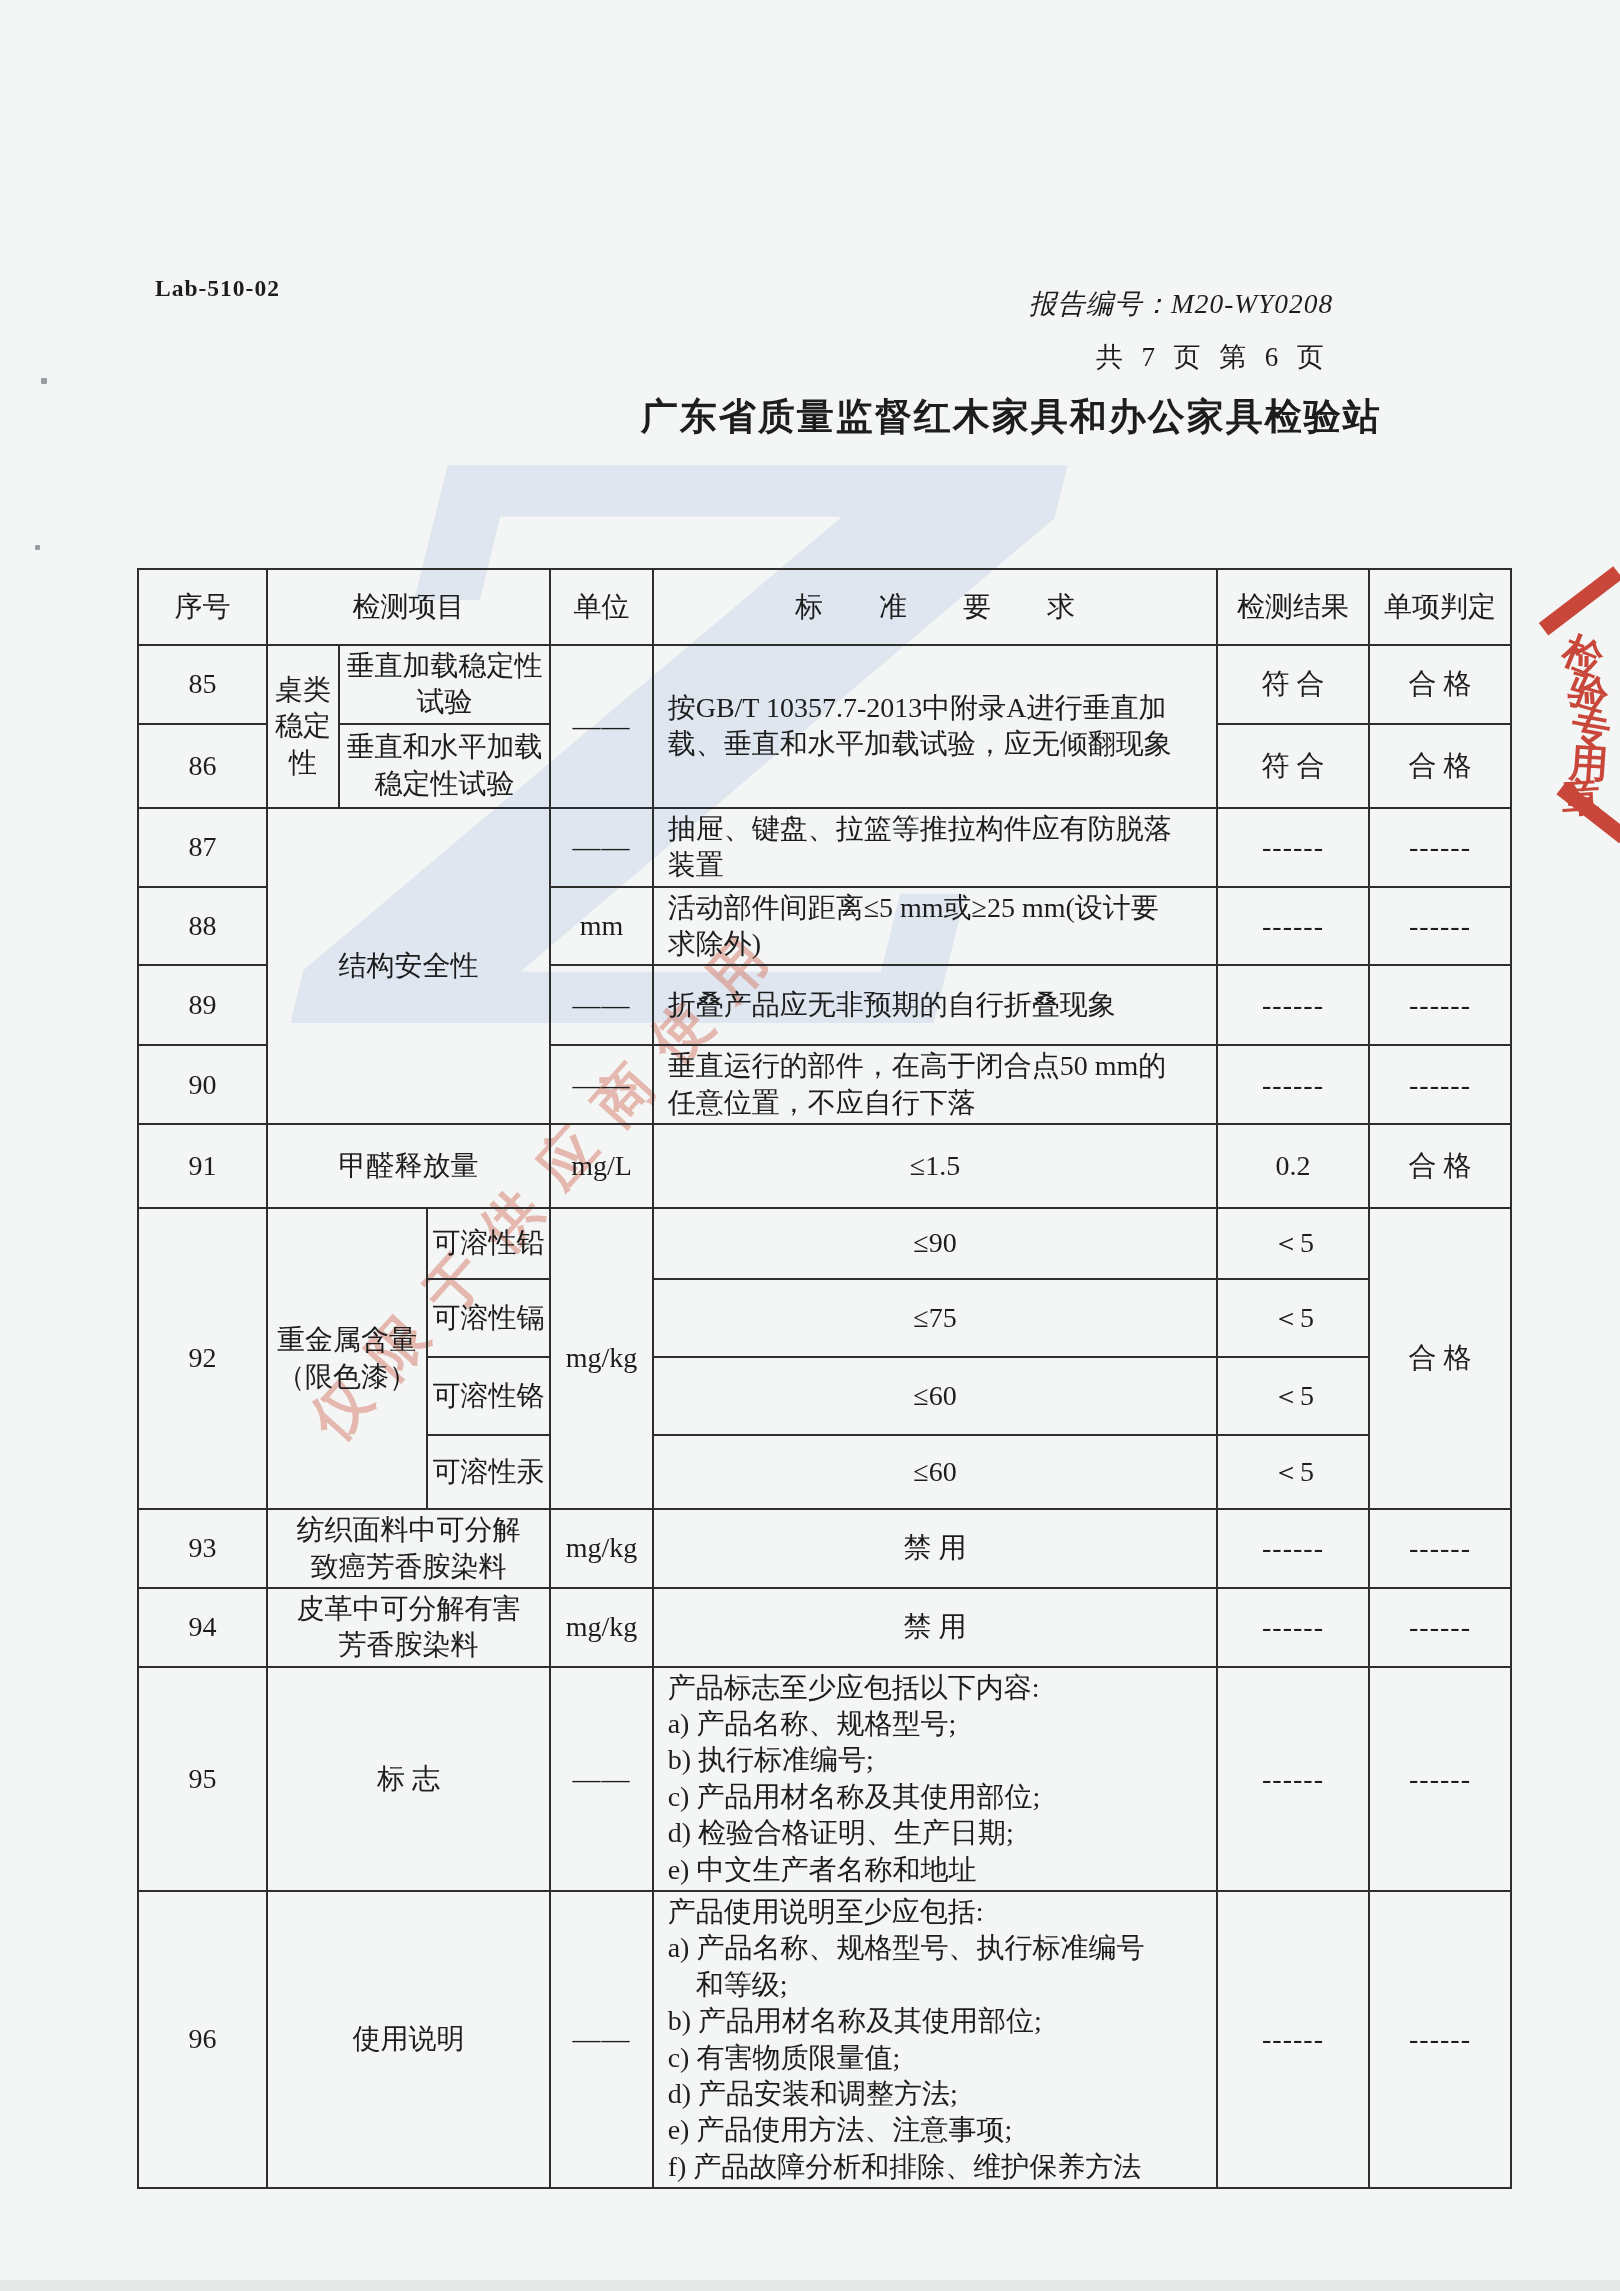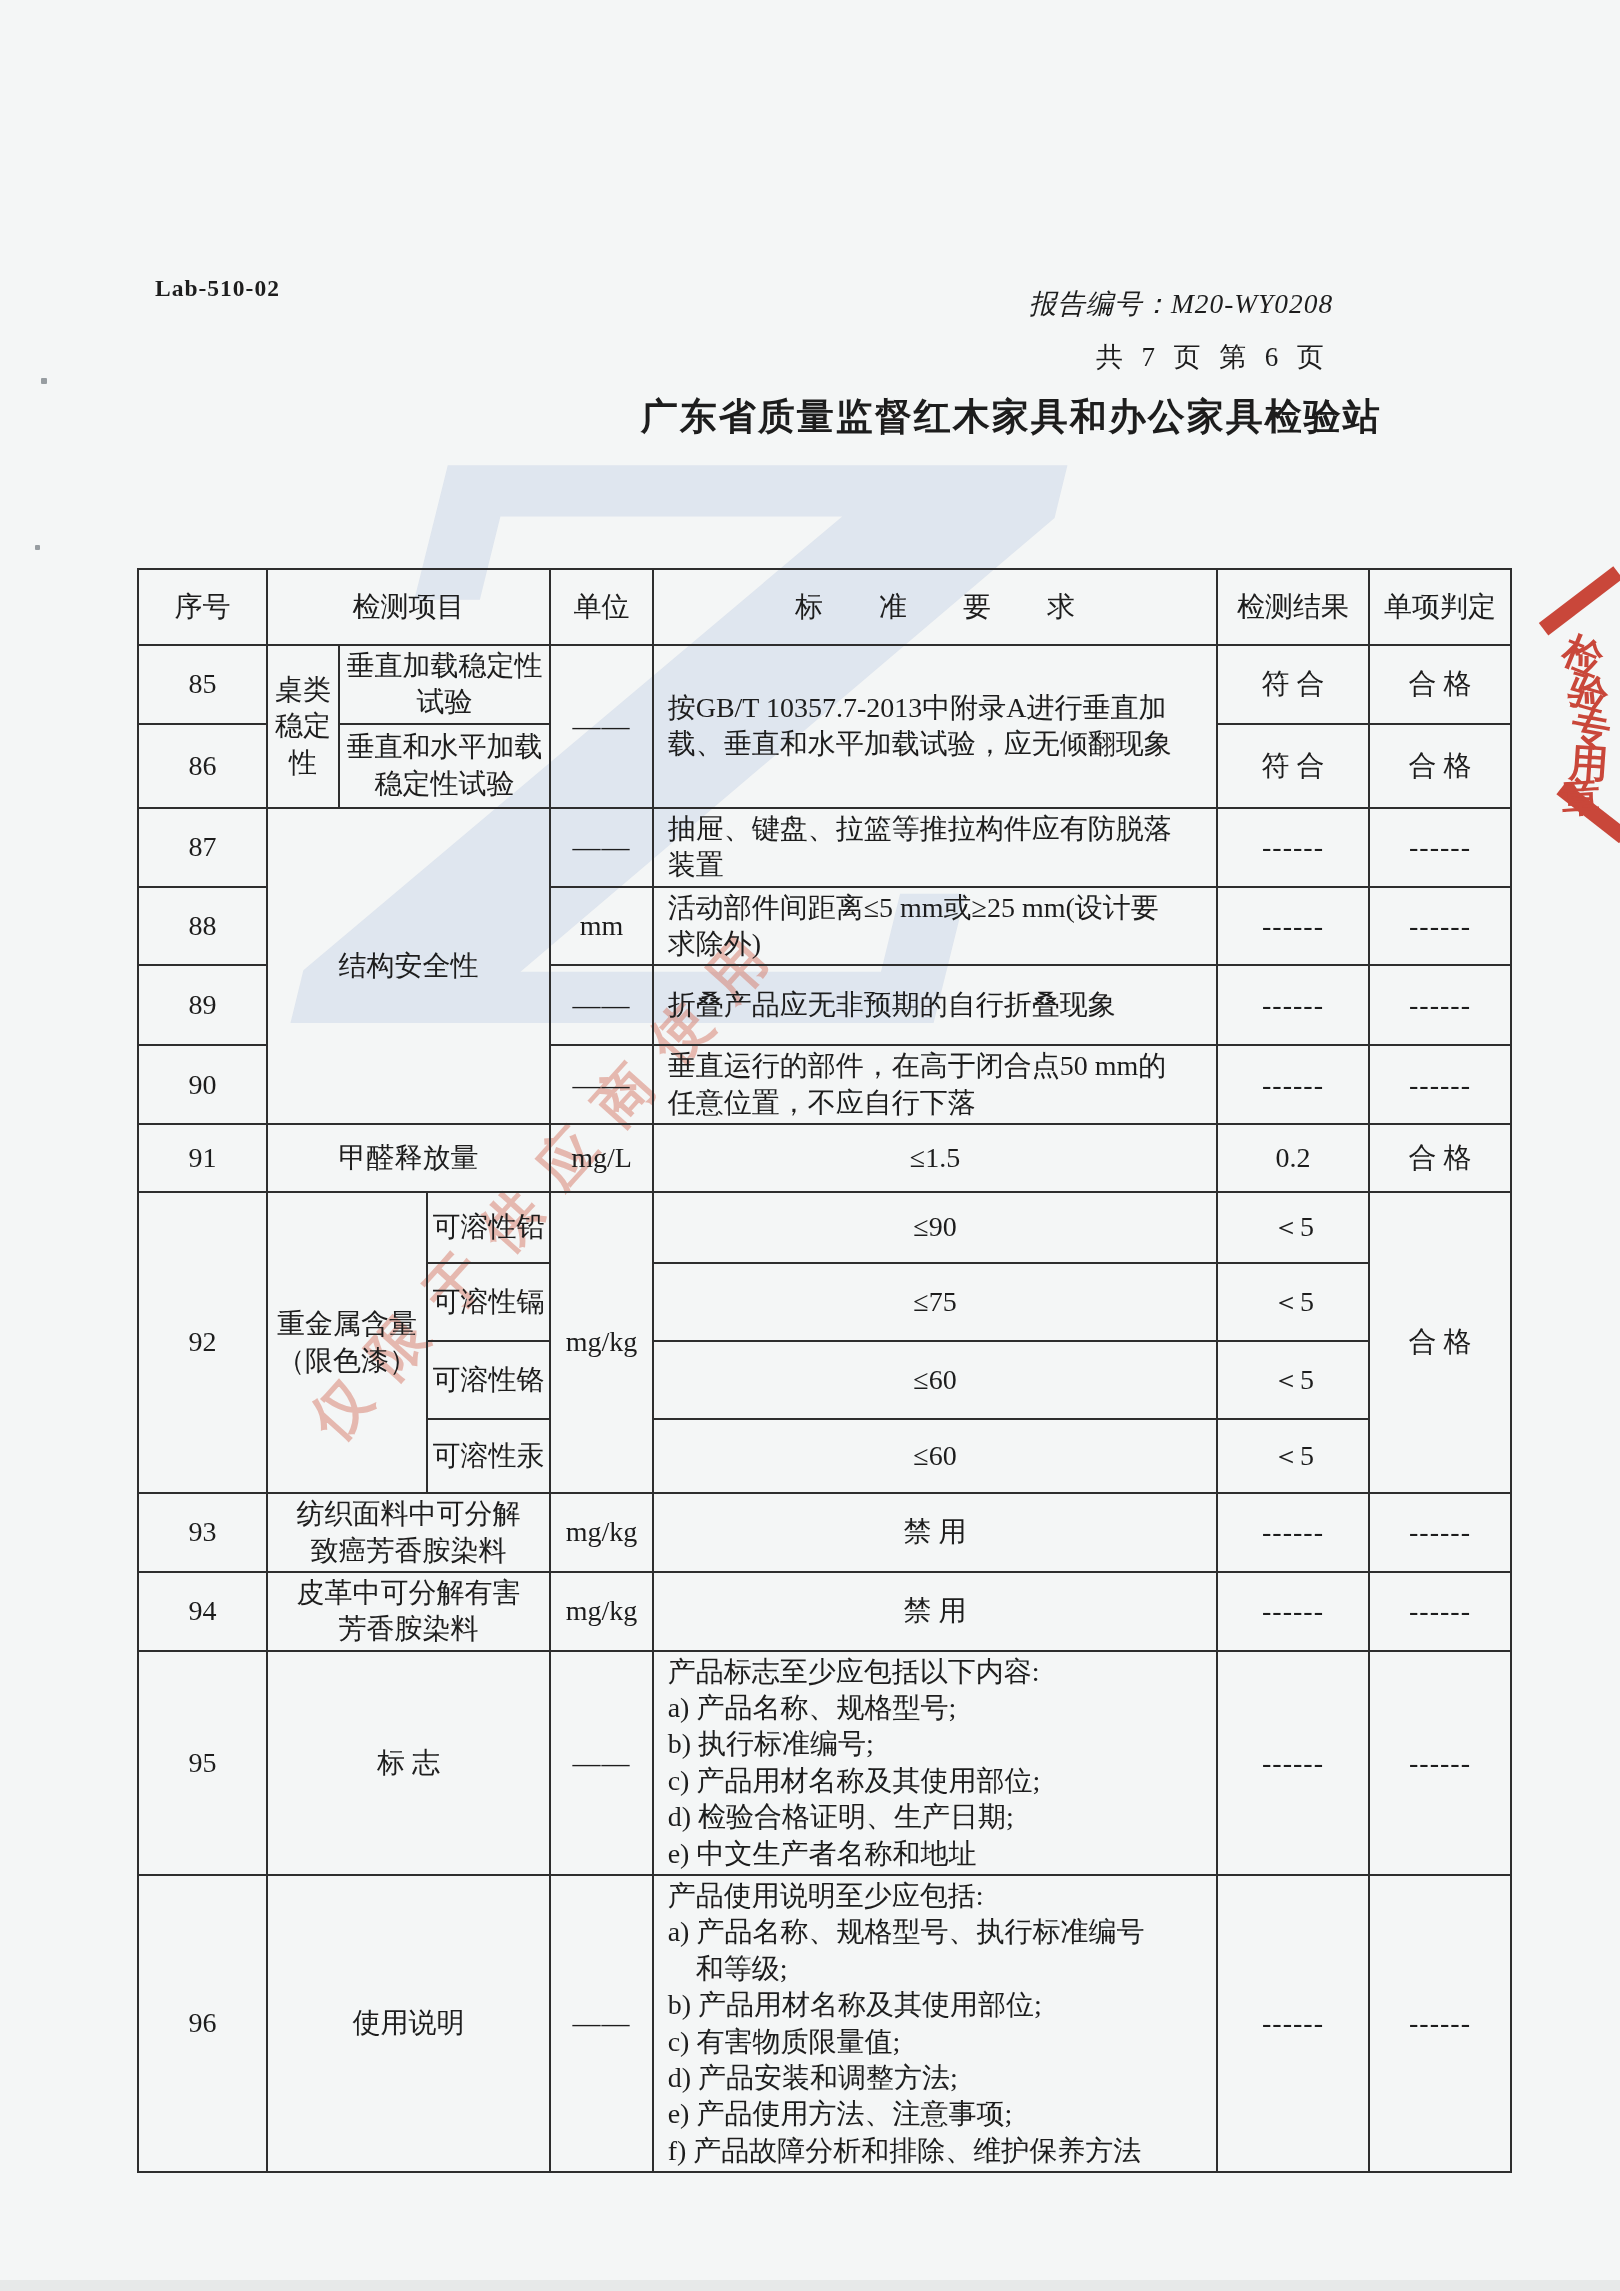--- a/index.html
+++ b/index.html
@@ -142,21 +142,21 @@
 
   <tr style="height:78px">
     <td>90</td>
     <td class="dash">——</td>
     <td class="tl">垂直运行的部件，在高于闭合点50 mm的
 任意位置，不应自行下落</td>
     <td class="dash">------</td>
     <td class="dash">------</td>
   </tr>
 
-  <tr style="height:68px">
+  <tr style="height:84px">
     <td>91</td>
     <td colspan="3">甲醛释放量</td>
     <td>mg/L</td>
     <td>≤1.5</td>
     <td>0.2</td>
     <td>合 格</td>
   </tr>
 
   <tr style="height:71px">
     <td rowspan="4">92</td>

